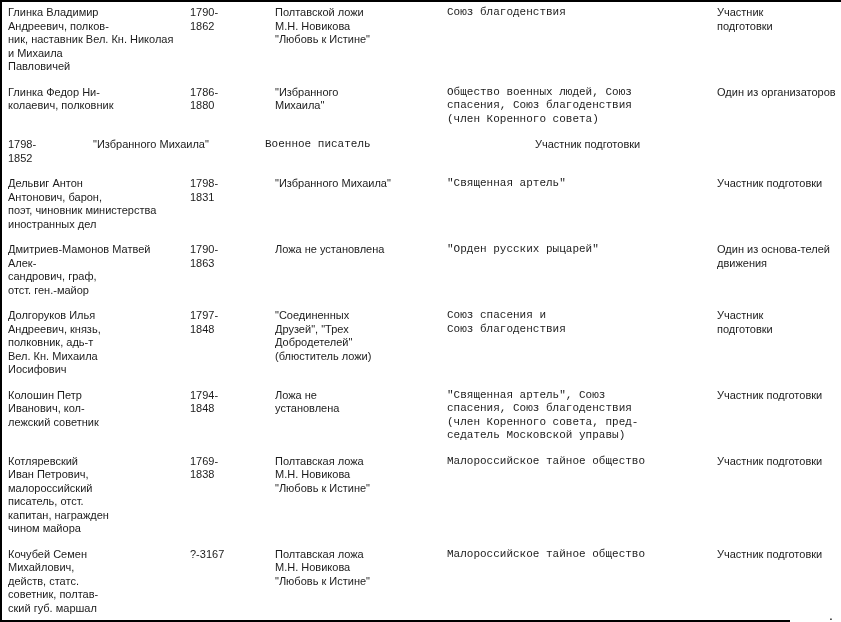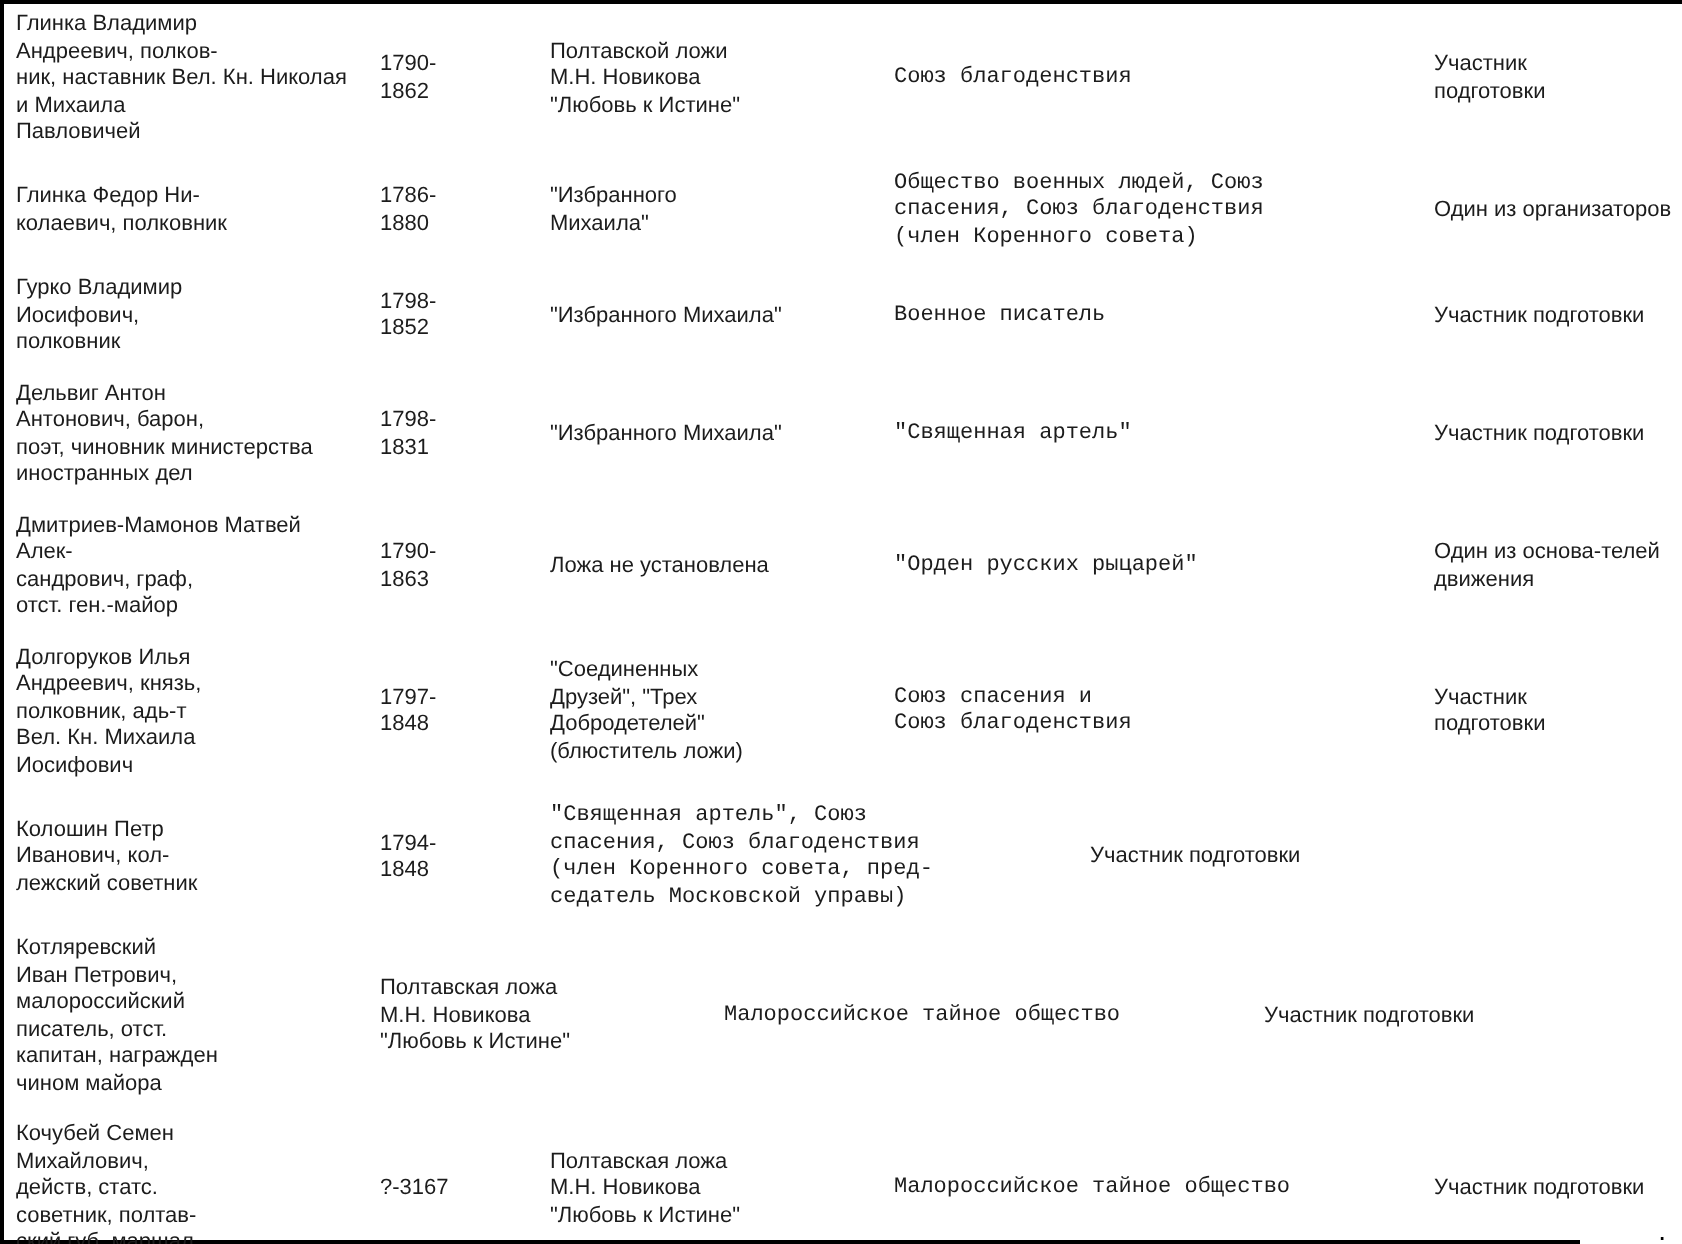--- a/index.html
+++ b/index.html
@@ -25,21 +25,21 @@
     font-size: 14px; line-height: 6px; color: #000;
   }
   
   .tbl {
     position: absolute;
     top: 6px; left: 8px;
     width: 833px;
   }
   .row {
     display: flex;
-    align-items: center;
+    align-items: flex-start;
     margin-bottom: 12px;
   }
   .cell {
     white-space: pre;
     font-size: 11px;
     line-height: 13.5px;
     color: #1c1c1c;
     flex: 0 0 auto;
     overflow: visible;
   }
@@ -82,23 +82,20 @@
 1880</div>
     <div class="cell c-lodge">"Избранного
 Михаила"</div>
     <div class="cell c-societies">Общество военных людей, Союз
 спасения, Союз благоденствия
 (член Коренного совета)</div>
     <div class="cell c-role">Один из организаторов</div>
   </div>
 
   <div class="row">
-    <div class="cell c-name">Гурко Владимир
-Иосифович,
-полковник</div>
     <div class="cell c-years">1798-
 1852</div>
     <div class="cell c-lodge">"Избранного Михаила"</div>
     <div class="cell c-societies">Военное писатель</div>
     <div class="cell c-role">Участник подготовки</div>
   </div>
 
   <div class="row">
     <div class="cell c-name">Дельвиг Антон
 Антонович, барон,
@@ -141,34 +138,38 @@
     <div class="cell c-role">Участник
 подготовки</div>
   </div>
 
   <div class="row">
     <div class="cell c-name">Колошин Петр
 Иванович, кол-
 лежский советник</div>
     <div class="cell c-years">1794-
 1848</div>
+    <div class="cell c-lodge">Ложа не
+установлена</div>
     <div class="cell c-societies">"Священная артель", Союз
 спасения, Союз благоденствия
 (член Коренного совета, пред-
 седатель Московской управы)</div>
     <div class="cell c-role">Участник подготовки</div>
   </div>
 
   <div class="row">
     <div class="cell c-name">Котляревский
 Иван Петрович,
 малороссийский
 писатель, отст.
 капитан, награжден
 чином майора</div>
+    <div class="cell c-years">1769-
+1838</div>
     <div class="cell c-lodge">Полтавская ложа
 М.Н. Новикова
 "Любовь к Истине"</div>
     <div class="cell c-societies">Малороссийское тайное общество</div>
     <div class="cell c-role">Участник подготовки</div>
   </div>
 
   <div class="row">
     <div class="cell c-name">Кочубей Семен
 Михайлович,

